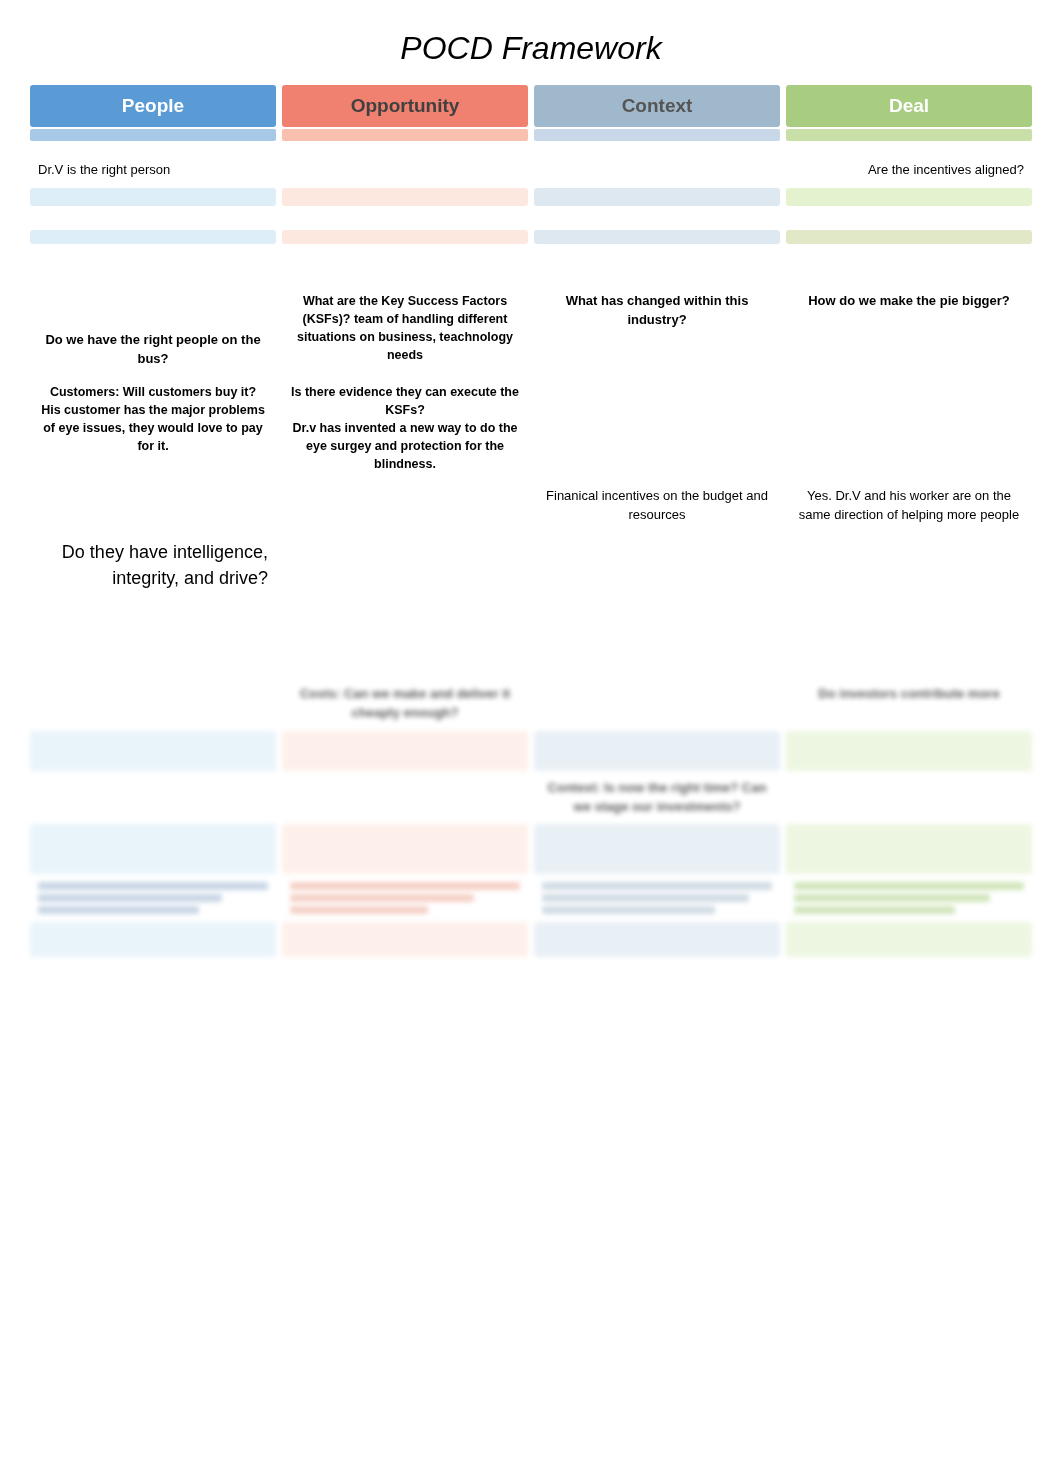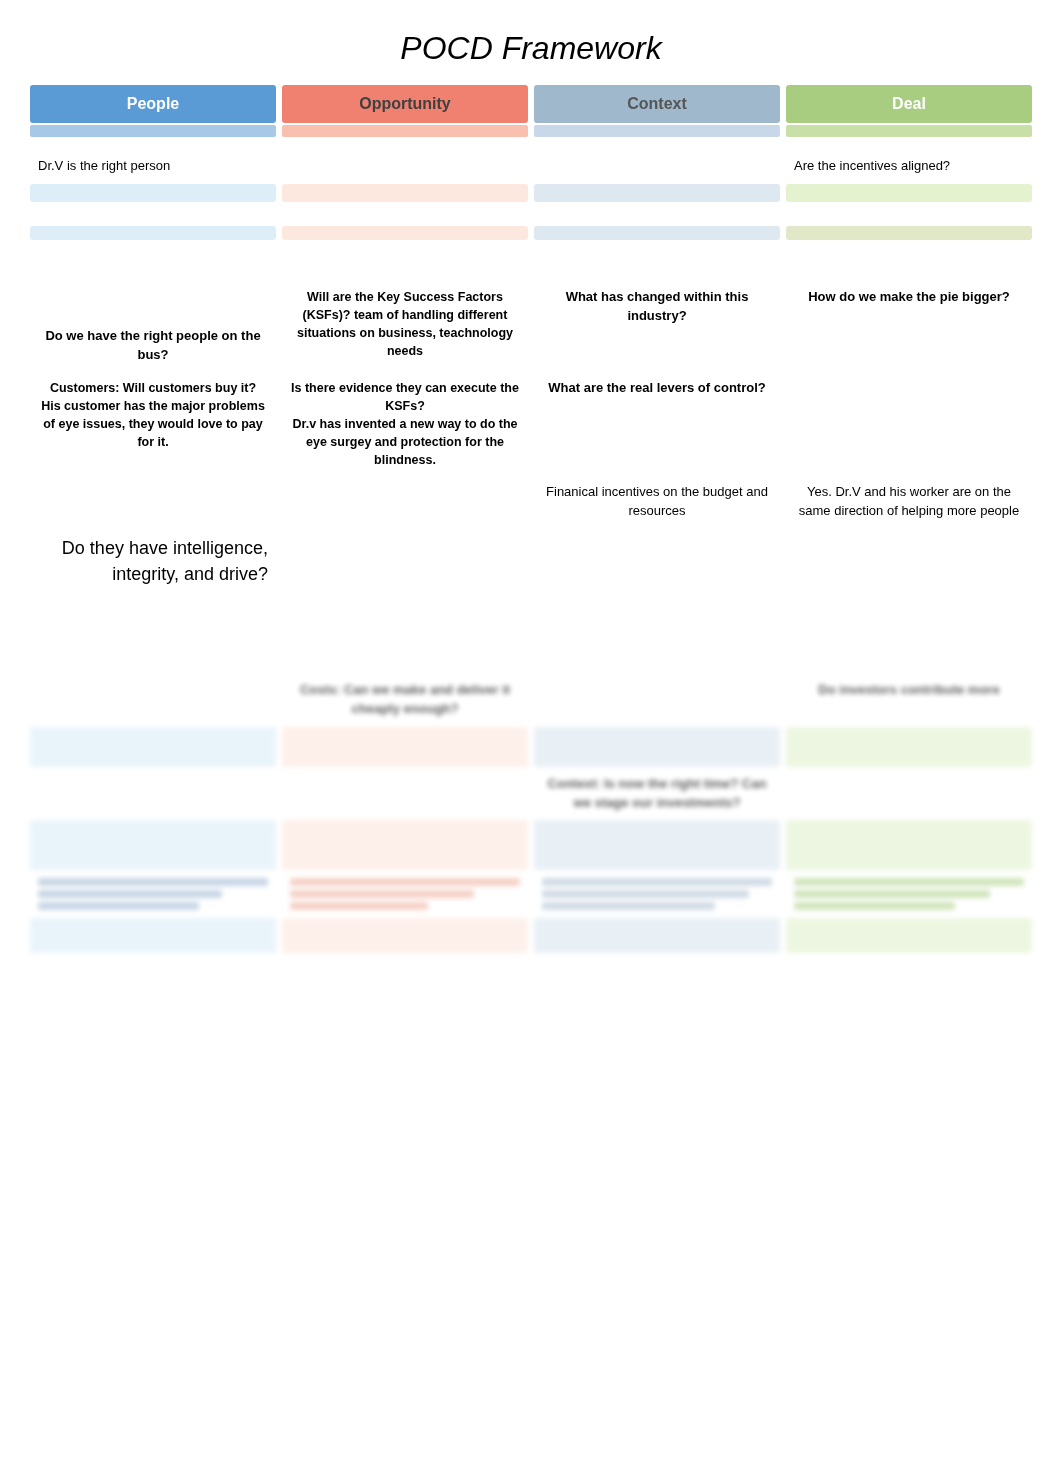--- a/index.html
+++ b/index.html
@@ -30,21 +30,21 @@
     
     .fw-header {
       display: grid;
       grid-template-columns: 1fr 1fr 1fr 1fr;
       gap: 6px;
       margin-bottom: 0;
     }
     .fw-header-cell {
       padding: 10px 8px;
       text-align: center;
-      font-size: 16px;
+      font-size: 19px;
       font-weight: 600;
       border-radius: 3px;
     }
     .fw-hc-blue { background: #5b9bd5; color: #fff; }
     .fw-hc-pink { background: #f08070; color: #404040; }
     .fw-hc-gray { background: #9fb8cc; color: #555; }
     .fw-hc-green { background: #a8cc80; color: #fff; }
 
     
     .fw-subbar {
@@ -110,21 +110,21 @@
     <div class="fw-sb-cell fw-sb-gray"></div>
     <div class="fw-sb-cell fw-sb-green"></div>
   </div>
 
   <div class="spacer-sm"></div>
 
   <div class="fw-row">
     <div class="fw-cell" style="text-align:left; font-size:13px;">Dr.V is the right person</div>
     <div class="fw-cell"></div>
     <div class="fw-cell"></div>
-    <div class="fw-cell" style="text-align:left; font-size:13px;">Are the incentives aligned?</div>
+    <div class="fw-cell" style="text-align:right; font-size:13px;">Are the incentives aligned?</div>
   </div>
 
   <div class="fw-row">
     <div class="fw-cell fw-cell-bg-blue" style="height:18px; padding:4px;"></div>
     <div class="fw-cell fw-cell-bg-pink" style="height:18px; padding:4px;"></div>
     <div class="fw-cell fw-cell-bg-gray" style="height:18px; padding:4px;"></div>
     <div class="fw-cell fw-cell-bg-green" style="height:18px; padding:4px;"></div>
   </div>
 
   <div class="spacer-sm"></div>
@@ -139,32 +139,31 @@
     <div class="fw-cell fw-cell-bg-blue" style="height:14px; padding:3px;"></div>
     <div class="fw-cell fw-cell-bg-pink" style="height:14px; padding:3px;"></div>
     <div class="fw-cell fw-cell-bg-gray" style="height:14px; padding:3px;"></div>
     <div class="fw-cell fw-cell-bg-green" style="height:14px; padding:3px; background:#e0e8c8;"></div>
   </div>
 
   <div class="spacer-lg"></div>
 
   <div class="fw-row">
     <div class="fw-cell" style="font-weight:bold; font-size:13px;margin-top:39px;">Do we have the right people on the bus?</div>
-    <div class="fw-cell" style="font-weight:bold; font-size:12.5px;">Will are the Key Success Factors (KSFs)? team of handling different situations on business, teachnology needs</div>
+    <div class="fw-cell" style="font-weight:bold; font-size:12.5px;">What are the Key Success Factors (KSFs)? team of handling different situations on business, teachnology needs</div>
     <div class="fw-cell" style="font-weight:bold; font-size:13px;">What has changed within this industry?</div>
     <div class="fw-cell" style="font-weight:bold; font-size:13px;">How do we make the pie bigger?</div>
   </div>
 
 
   <div class="fw-row">
     <div class="fw-cell" style="font-size:12.5px; white-space:pre-line; font-weight:bold;">Customers: Will customers buy it?
 His customer has the major problems of eye issues, they would love to pay for it.</div>
     <div class="fw-cell" style="font-size:12.5px; white-space:pre-line; font-weight:bold;">Is there evidence they can execute the KSFs?
 Dr.v has invented a new way to do the eye surgey and protection for the blindness.</div>
-    <div class="fw-cell" style="font-weight:bold; font-size:13px;">What are the real levers of control?</div>
     <div class="fw-cell"></div>
   </div>
 
   <div class="fw-row">
     <div class="fw-cell"></div>
     <div class="fw-cell"></div>
     <div class="fw-cell" style="font-size:13px;">Finanical incentives on the budget and resources</div>
     <div class="fw-cell" style="font-size:13px;">Yes. Dr.V and his worker are on the same direction of helping more people</div>
   </div>
 

